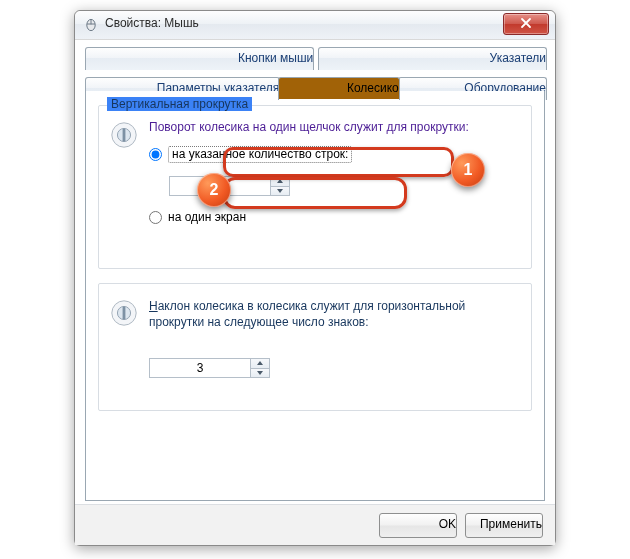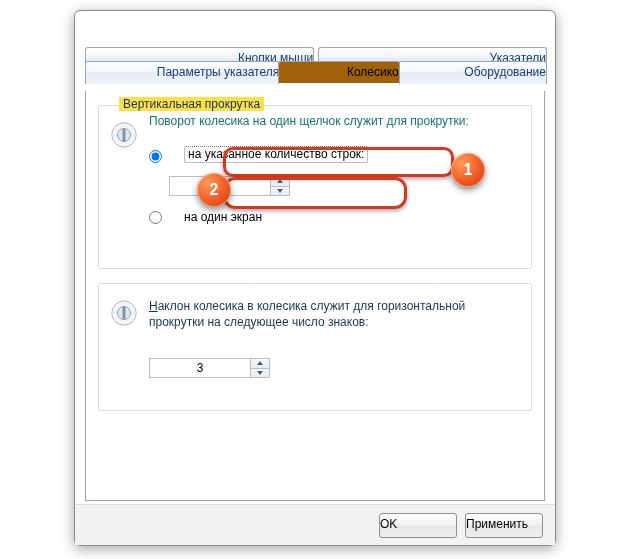--- a/index.html
+++ b/index.html
@@ -9,37 +9,37 @@
     background:linear-gradient(#fdfdfe,#eef2f6 45%,#e4e9ef 46%,#eef2f7)}
   .title-icon{position:absolute;left:8px;top:5px;width:16px;height:16px}
   .title-text{position:absolute;left:30px;top:5px;font-size:12px;color:#2b2b2b}
   .close-btn{position:absolute;right:6px;top:2px;width:44px;height:20px;border:1px solid #8a2a2a;border-radius:3px;
     background:linear-gradient(#e68f87,#cf5a4f 48%,#c23a2d 52%,#d05446);box-shadow:inset 0 0 0 1px rgba(255,255,255,.35)}
   .close-btn svg{display:block;margin:3px auto 0}
   .client{position:absolute;left:6px;right:6px;top:34px;bottom:44px;background:#fff}
   .tabs{position:relative;height:50px}
   .tabrow{position:absolute;left:4px;right:4px;height:22px}
   .tabrow.r1{top:2px}
-  .tabrow.r2{top:16px}
+  .tabrow.r2{top:32px}
   .tab{position:absolute;height:22px;line-height:20px;text-align:right;border:1px solid #9aa7b2;border-bottom:none;color:#1a3e74;
     background:linear-gradient(#fefefe,#f1f4f8 45%,#e6ecf3 46%,#eef3f8);border-radius:3px 3px 0 0;cursor:default}
   .tab.active{background:#a16207;color:#000;z-index:3}
   .tab-underline{position:absolute;left:4px;right:4px;top:46px;height:1px;background:#9aa7b2;z-index:1}
   .tab.active::after{content:"";position:absolute;left:0;right:0;bottom:-1px;height:2px;background:#fff;z-index:4}
   .page{position:absolute;left:4px;right:4px;top:46px;bottom:0;border:1px solid #9aa7b2;border-top:none;background:#fff;z-index:2}
 
   .group{position:absolute;left:12px;right:12px;border:1px solid #d8dde3;border-radius:2px;background:#fff}
-  .group .legend{position:absolute;left:20px;top:-9px;background:#fde047;padding:0 4px;color:#17365d}
+  .group .legend{position:absolute;left:8px;top:-9px;background:#3b82f6;padding:0 4px;color:#17365d}
   .g1{top:14px;height:162px}
   .g2{top:192px;height:126px}
 
   .wheel-icon{position:absolute;left:10px;top:14px;width:30px;height:30px}
-  .heading{position:absolute;left:50px;top:8px;right:10px;color:#0f766e}
+  .heading{position:absolute;left:50px;top:14px;right:10px;color:#4c1d95}
 
-  .radio{position:absolute;left:50px;display:flex;align-items:flex-end;gap:22px}
+  .radio{position:absolute;left:50px;display:flex;align-items:center;gap:6px}
   .r-lines{top:40px}
   .r-screen{top:104px}
   .radio input{margin:0}
   .dotted{border:1px dotted #7a7a7a;padding:0 3px 1px;border-radius:2px}
 
   .spin{position:absolute;display:flex;align-items:stretch;border:1px solid #b5bfc9;background:#fff}
   .spin .val{width:100px;text-align:center;line-height:18px;height:18px;font-size:12px}
   .spin .btns{width:18px;display:flex;flex-direction:column;border-left:1px solid #b5bfc9}
   .spin .b{flex:1;background:linear-gradient(#f6f8fb,#e7edf3);display:flex;align-items:center;justify-content:center}
   .spin .b:first-child{border-bottom:1px solid #b5bfc9}
@@ -55,29 +55,42 @@
     background:radial-gradient(circle at 32% 30%,#ff9a5a 0%,#f15a24 55%,#c23a0e 100%);
     box-shadow:0 3px 6px rgba(0,0,0,.45),inset 0 0 0 1px rgba(255,255,255,.4);
     color:#fff;font-weight:600;font-size:16px;line-height:34px;text-align:center}
   .m1{left:376px;top:142px}
   .m2{left:122px;top:162px}
 
   .para{position:absolute;left:50px;top:14px;right:12px;color:#17365d;line-height:16px}
   .u{text-decoration:underline}
 
   .footer{position:absolute;left:0;right:0;bottom:0;height:40px;border-top:1px solid #dcdfe3;background:#f2f2f2;display:flex;justify-content:flex-end;align-items:center;gap:8px;padding-right:12px}
-  .btn{min-width:76px;height:23px;line-height:21px;text-align:left;border:1px solid #8e8f8f;border-radius:3px;
+  .btn{min-width:76px;height:23px;line-height:21px;text-align:right;border:1px solid #8e8f8f;border-radius:3px;
     background:linear-gradient(#fefefe,#f1f1f1 48%,#e6e6e6 52%,#efefef);font-size:12px;cursor:default}
 </style>
 </head>
 <body>
 
 <div class="stage">
   <div class="window">
 
+    <div class="titlebar">
+      <svg class="title-icon" viewBox="0 0 16 16">
+        <ellipse cx="8" cy="9" rx="4.2" ry="5.6" fill="#e7e9ec" stroke="#6e7b88"></ellipse>
+        <path d="M8 3.4v5" stroke="#6e7b88"></path>
+        <path d="M4 8h8" stroke="#6e7b88"></path>
+      </svg>
+      <div class="title-text">Свойства: Мышь</div>
+      <div class="close-btn">
+        <svg width="12" height="12" viewBox="0 0 12 12">
+          <path d="M2 2l8 8M10 2l-8 8" stroke="#fff" stroke-width="1.8" stroke-linecap="round"></path>
+        </svg>
+      </div>
+    </div>
 
     <div class="client">
 
       <div class="tabs">
         <div class="tabrow r1">
           <div class="tab" style="left:0;width:49.4%">Кнопки мыши</div>
           <div class="tab" style="left:50.6%;width:49.4%">Указатели</div>
         </div>
         <div class="tabrow r2">
           <div class="tab" style="left:0;width:42%">Параметры указателя</div>

